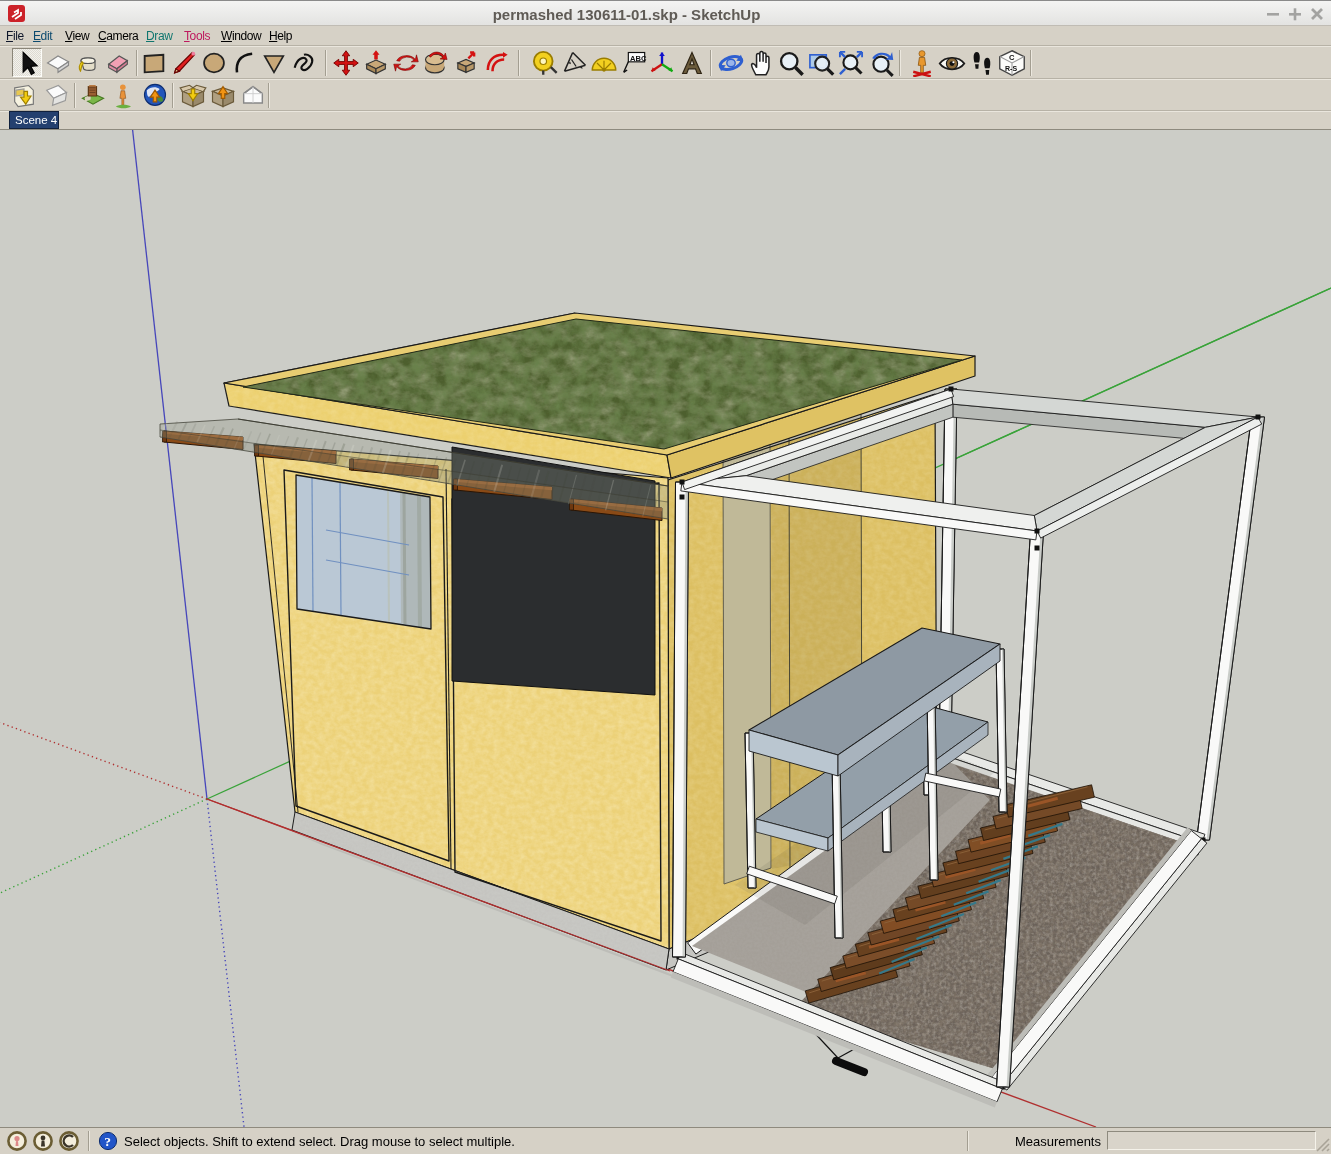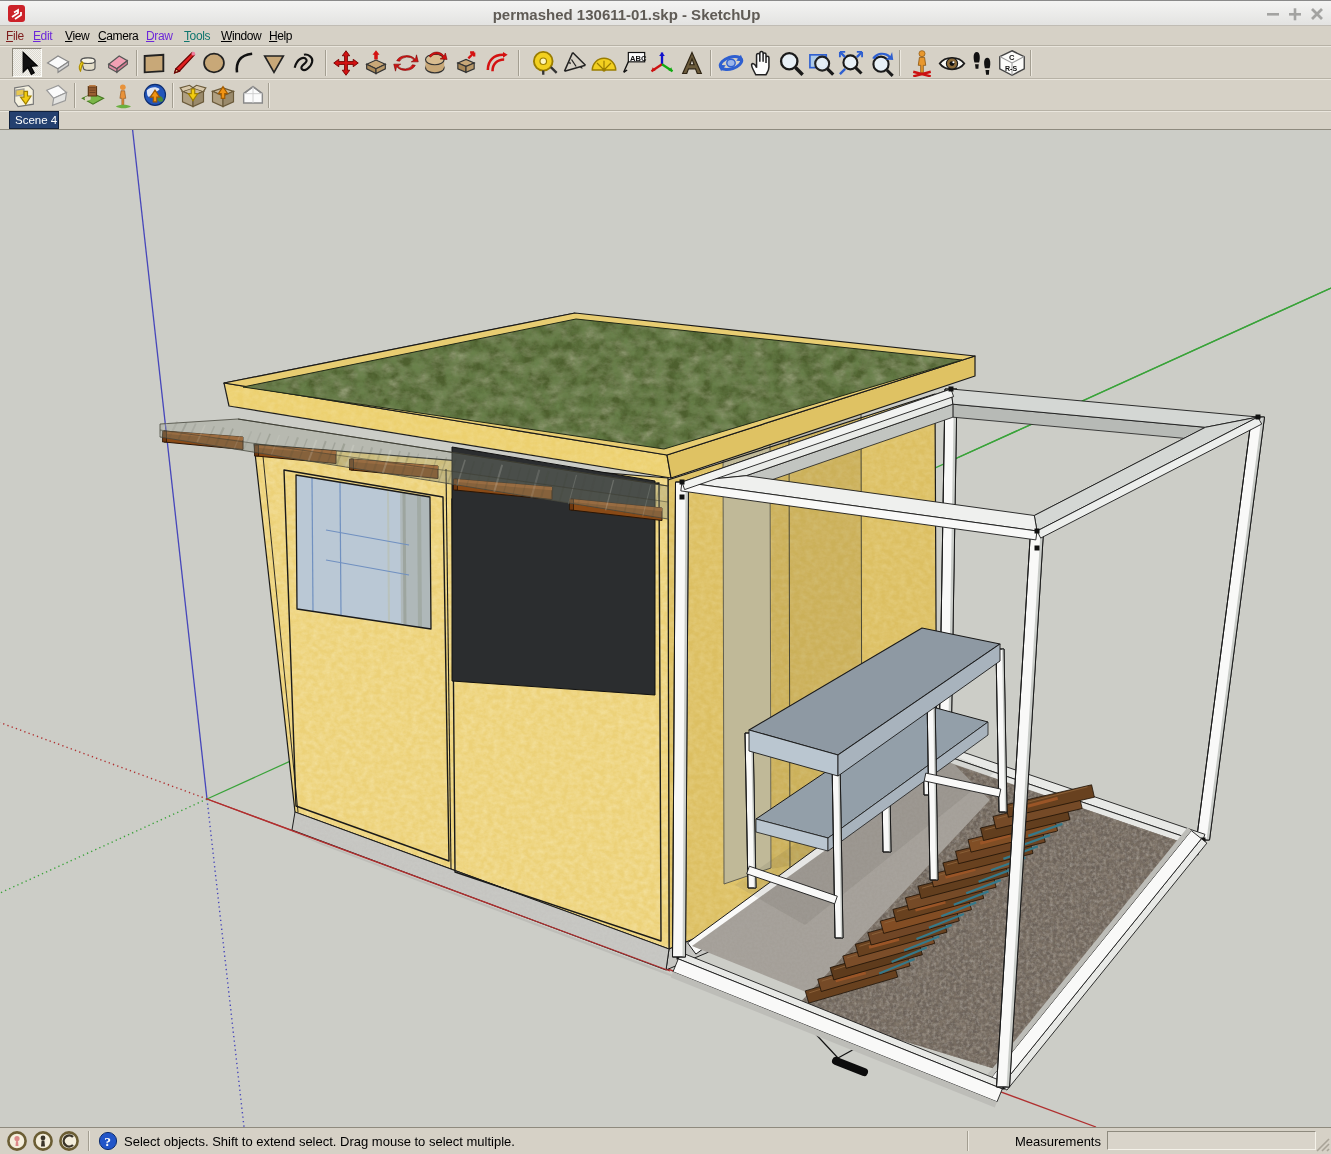--- a/index.html
+++ b/index.html
@@ -14,26 +14,26 @@
     </svg>
 <svg style="position:absolute;left:1286px;top:4px" width="18" height="18">
       <rect x="3" y="8" width="12" height="2.6" fill="#a3a3a1"></rect>
       <rect x="7.7" y="3.3" width="2.6" height="12" fill="#a3a3a1"></rect>
     </svg>
 <svg style="position:absolute;left:1308px;top:4px" width="18" height="18">
       <path d="M4 4 L14 14 M14 4 L4 14" stroke="#a3a3a1" stroke-width="2.8"></path>
     </svg>
 </div>
 <div style="position:absolute;left:0;top:26px;width:1331px;height:19px;background:#d6d1c6;">
-<div style="position:absolute;left:6px;top:3px;font:12px 'Liberation Sans',sans-serif;letter-spacing:-0.4px;color:#7f1d1d;"><span style="text-decoration:underline">F</span>ile</div>
-<div style="position:absolute;left:33px;top:3px;font:12px 'Liberation Sans',sans-serif;letter-spacing:-0.4px;color:#6d28d9;"><span style="text-decoration:underline">E</span>dit</div>
+<div style="position:absolute;left:6px;top:3px;font:12px 'Liberation Sans',sans-serif;letter-spacing:-0.4px;color:#0f172a;"><span style="text-decoration:underline">F</span>ile</div>
+<div style="position:absolute;left:33px;top:3px;font:12px 'Liberation Sans',sans-serif;letter-spacing:-0.4px;color:#0c4a6e;"><span style="text-decoration:underline">E</span>dit</div>
 <div style="position:absolute;left:65px;top:3px;font:12px 'Liberation Sans',sans-serif;letter-spacing:-0.4px;color:#000;"><span style="text-decoration:underline">V</span>iew</div>
 <div style="position:absolute;left:98px;top:3px;font:12px 'Liberation Sans',sans-serif;letter-spacing:-0.4px;color:#000;"><span style="text-decoration:underline">C</span>amera</div>
-<div style="position:absolute;left:146px;top:3px;font:12px 'Liberation Sans',sans-serif;letter-spacing:-0.4px;color:#6d28d9;"><span style="text-decoration:underline">D</span>raw</div>
-<div style="position:absolute;left:184px;top:3px;font:12px 'Liberation Sans',sans-serif;letter-spacing:-0.4px;color:#0f766e;"><span style="text-decoration:underline">T</span>ools</div>
+<div style="position:absolute;left:146px;top:3px;font:12px 'Liberation Sans',sans-serif;letter-spacing:-0.4px;color:#0f766e;"><span style="text-decoration:underline">D</span>raw</div>
+<div style="position:absolute;left:184px;top:3px;font:12px 'Liberation Sans',sans-serif;letter-spacing:-0.4px;color:#be185d;"><span style="text-decoration:underline">T</span>ools</div>
 <div style="position:absolute;left:221px;top:3px;font:12px 'Liberation Sans',sans-serif;letter-spacing:-0.4px;color:#000;"><span style="text-decoration:underline">W</span>indow</div>
 <div style="position:absolute;left:269px;top:3px;font:12px 'Liberation Sans',sans-serif;letter-spacing:-0.4px;color:#000;"><span style="text-decoration:underline">H</span>elp</div>
 </div>
 <div style="position:absolute;left:0;top:45px;width:1331px;height:85px;background:#d6d1c6;"></div>
 <div style="position:absolute;left:0;top:45px;width:1331px;height:1px;background:#b7b2a6"></div>
 <div style="position:absolute;left:0;top:46px;width:1331px;height:1px;background:#eae6dd"></div>
 <div style="position:absolute;left:0;top:78px;width:1331px;height:1px;background:#b7b2a6"></div>
 <div style="position:absolute;left:0;top:79px;width:1331px;height:1px;background:#eae6dd"></div>
 <div style="position:absolute;left:0;top:110px;width:1331px;height:1px;background:#b7b2a6"></div>
 <div style="position:absolute;left:0;top:111px;width:1331px;height:1px;background:#eae6dd"></div>

